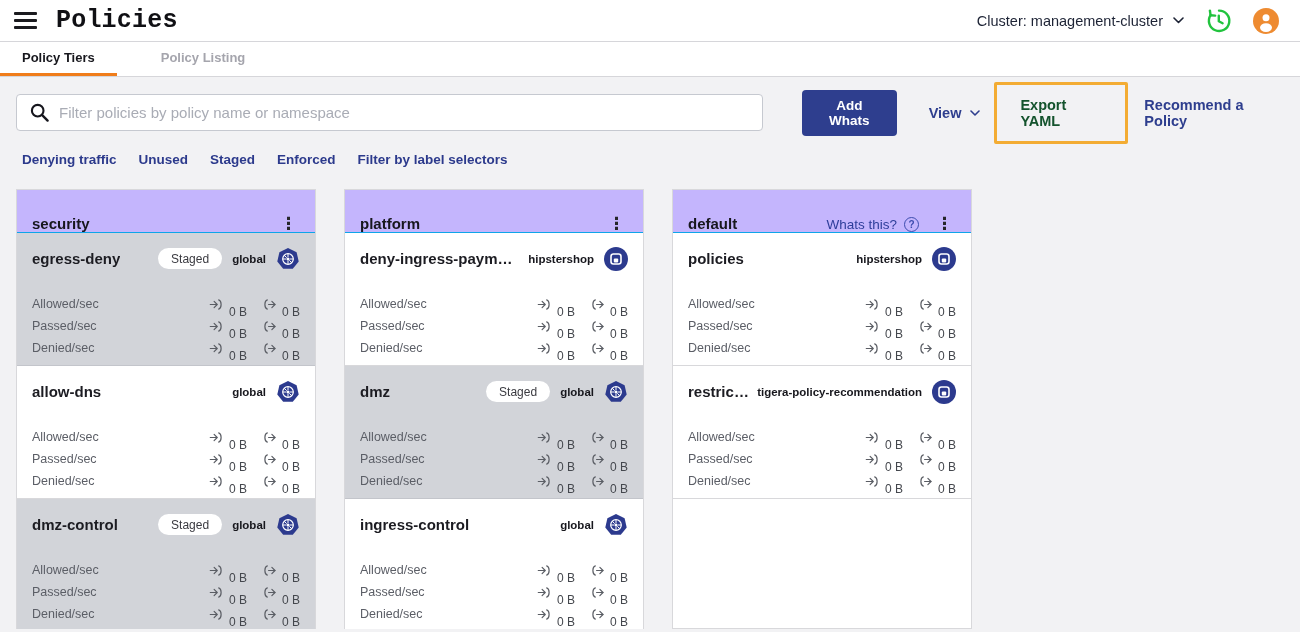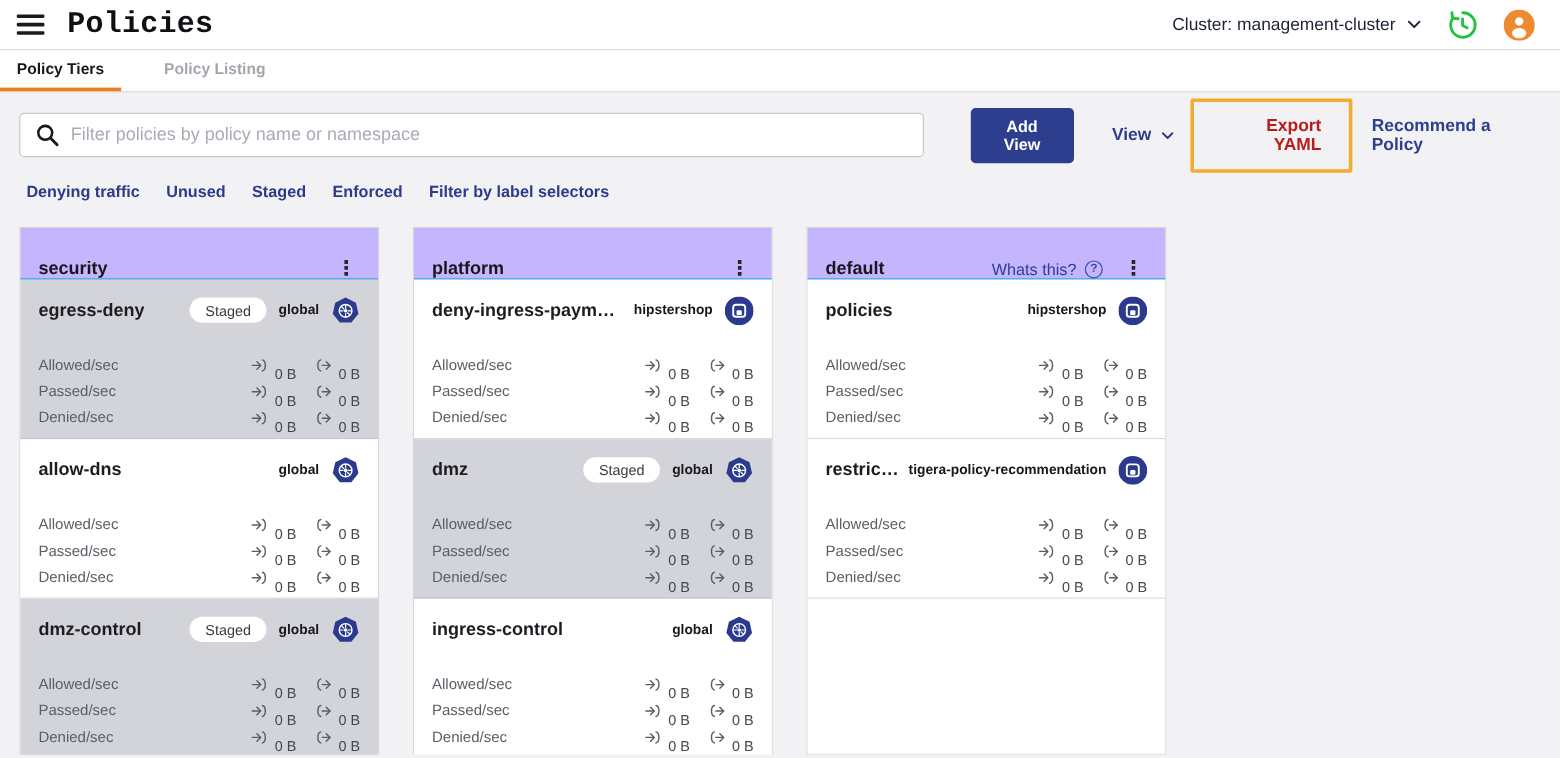--- a/index.html
+++ b/index.html
@@ -15,41 +15,41 @@
   .app-title { font-size:25px; font-weight:700; color:#101014; letter-spacing:.2px;font-family:Liberation Mono, monospace; }
   .topbar-right { margin-left:auto; display:flex; align-items:center; gap:20px; }
   .cluster-select { display:flex; align-items:center; gap:10px; font-size:14.5px;
     color:#1d2335; font-weight:500; cursor:pointer; }
   .icon-btn { width:28px; height:28px; display:flex; align-items:center;
     justify-content:center; cursor:pointer; }
 
   
   .tabs { height:35px; background:#fff; border-bottom:1px solid #d6d6da;
     display:flex; align-items:stretch; }
-  .tab { display:flex; align-items:center; padding:0 14px; font-size:13px;
+  .tab { display:flex; align-items:center; padding:0 22px; font-size:13px;
     font-weight:700; cursor:pointer; border-bottom:3px solid transparent; }
   .tab.active { color:#17171d; border-bottom-color:#f07d1a; }
   .tab.inactive { color:#a5a5ad; margin-left:22px; }
 
   
   .content { padding-top:11px; }
   .toolbar-row { display:flex; align-items:center; margin:0 16px; height:49px; }
   .searchbox { width:813px; height:37px; background:#fff; border:1px solid #c6c9d0;
     border-radius:4px; display:flex; align-items:center; padding:0 12px; gap:9px; }
   .searchbox input { border:none; outline:none; flex:1; font-size:15px; color:#2a2a2e;
     font-family:inherit; background:transparent; }
   .searchbox input::placeholder { color:#a9acb5; }
   .btn-primary { margin-left:39px; background:#2e3e8e; color:#fff; border:none;
     border-radius:4px; font-size:13.5px; font-weight:600; padding:8px 15px;
     cursor:pointer; font-family:inherit; }
   .view-btn { margin-left:26px; display:flex; align-items:center; gap:9px;
     color:#2e3e8e; font-size:14.5px; font-weight:600; cursor:pointer; padding:8px 6px; }
   .export-wrap { margin-left:8px; border:3px solid #f3ac33; border-radius:2px;
     padding:12px 23px; display:flex; align-items:center; }
-  .export-btn { color:#b91c1c; font-size:14.5px; font-weight:600; cursor:pointer;text-align:right; }
+  .export-btn { color:#14532d; font-size:14.5px; font-weight:600; cursor:pointer; }
   .recommend-btn { margin-left:10px; color:#2e3e8e; font-size:14.5px; font-weight:600;
     cursor:pointer; padding:8px 6px; }
 
   
   .filters { display:flex; gap:22px; margin:15px 16px 0 22px; }
   .filter-link { color:#2c3a8c; font-size:13.5px; font-weight:600; cursor:pointer; }
 
   
   .tiers { display:flex; gap:28px; margin:22px 16px 0; height:440px; overflow:hidden;
     align-items:stretch; }
@@ -136,21 +136,21 @@
 <main class="content">
 
   <div class="toolbar-row">
     <div class="searchbox">
       <svg width="21" height="21" viewBox="0 0 21 21">
           <circle cx="8.7" cy="8.7" r="5.8" fill="none" stroke="#16161d" stroke-width="2.1"></circle>
           <line x1="13.2" y1="13.2" x2="18.6" y2="18.6" stroke="#16161d" stroke-width="2.4" stroke-linecap="round"></line>
         </svg>
       <input type="text" placeholder="Filter policies by policy name or namespace" style="">
     </div>
-    <button class="btn-primary">Add View</button>
+    <button class="btn-primary">Add Whats</button>
     <div class="view-btn">
       <span>View</span>
       <svg width="10" height="6" viewBox="0 0 10 6">
           <polyline points="1,1 5,5 9,1" fill="none" stroke="#2e3e8e" stroke-width="1.6" stroke-linecap="round" stroke-linejoin="round"></polyline>
         </svg>
     </div>
     <div class="export-wrap">
       <span class="export-btn">Export YAML</span>
     </div>
     <div class="recommend-btn">Recommend a Policy</div>

